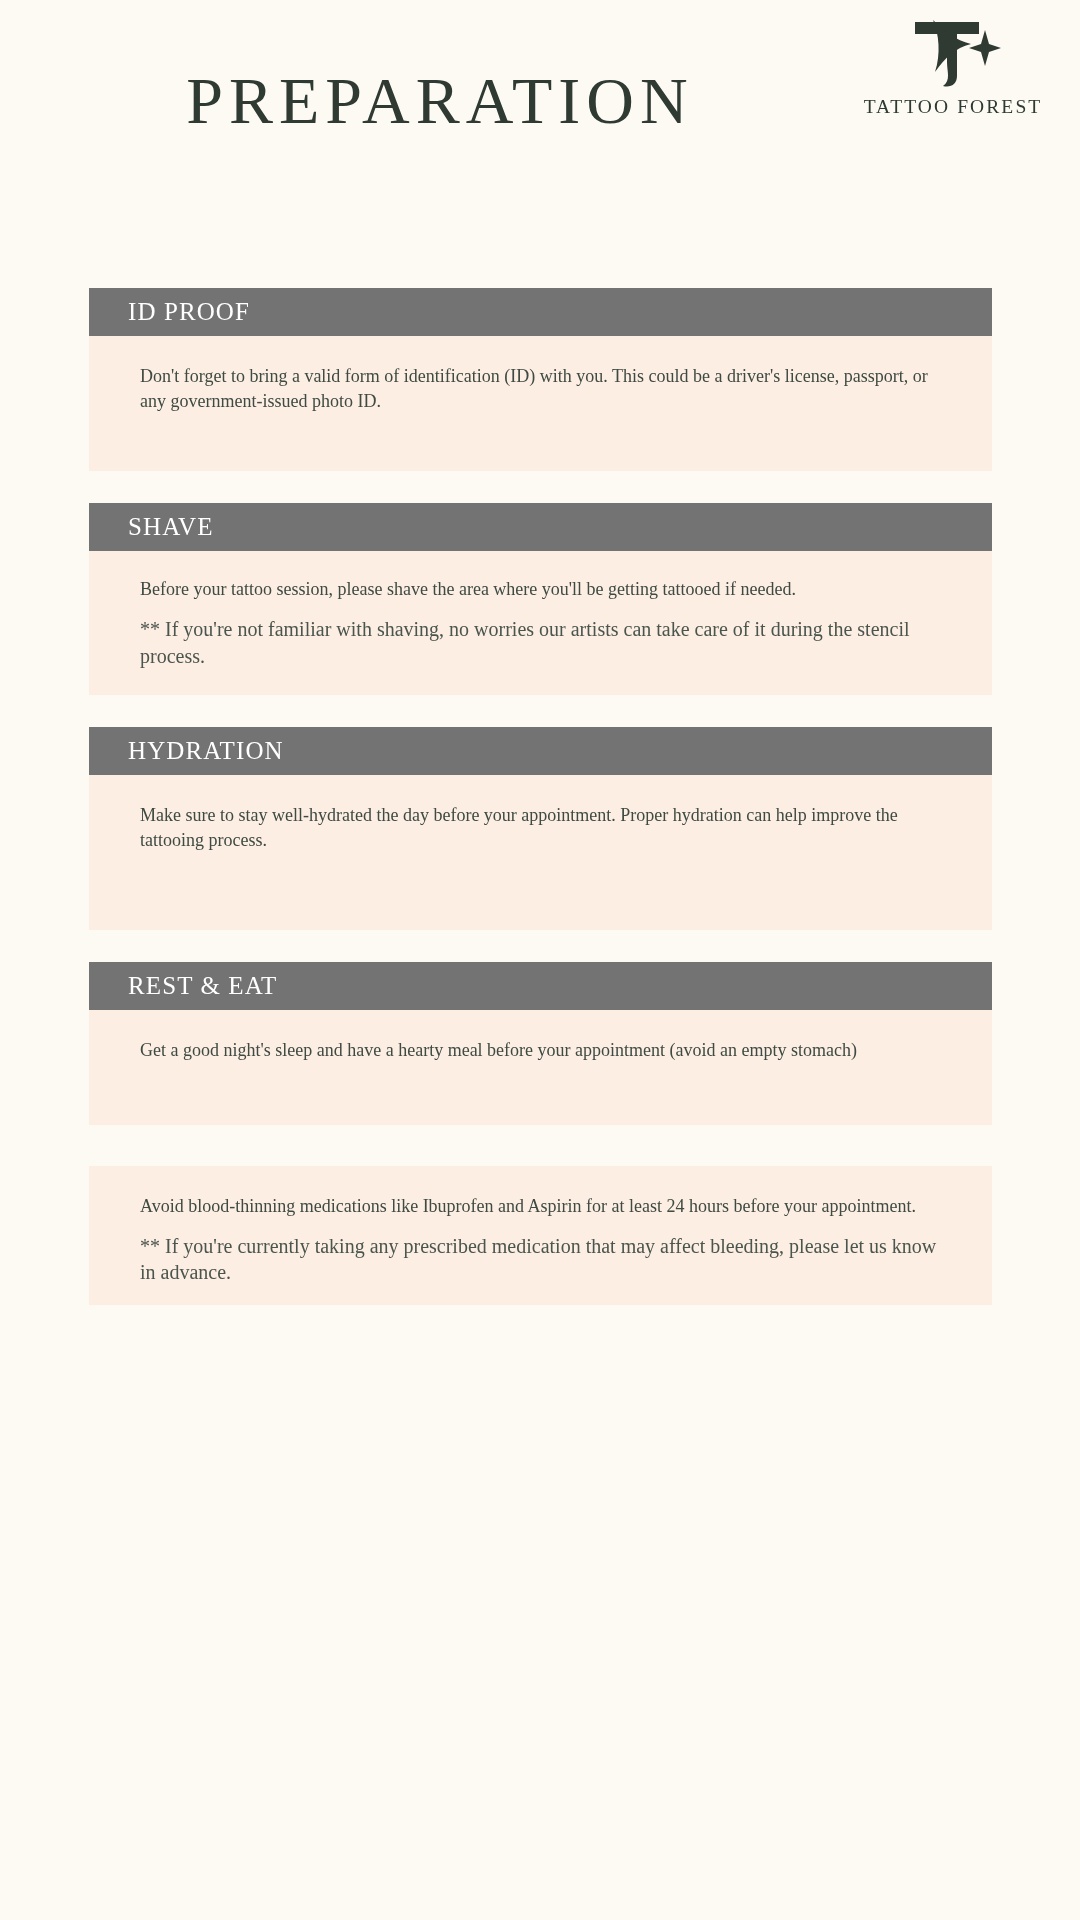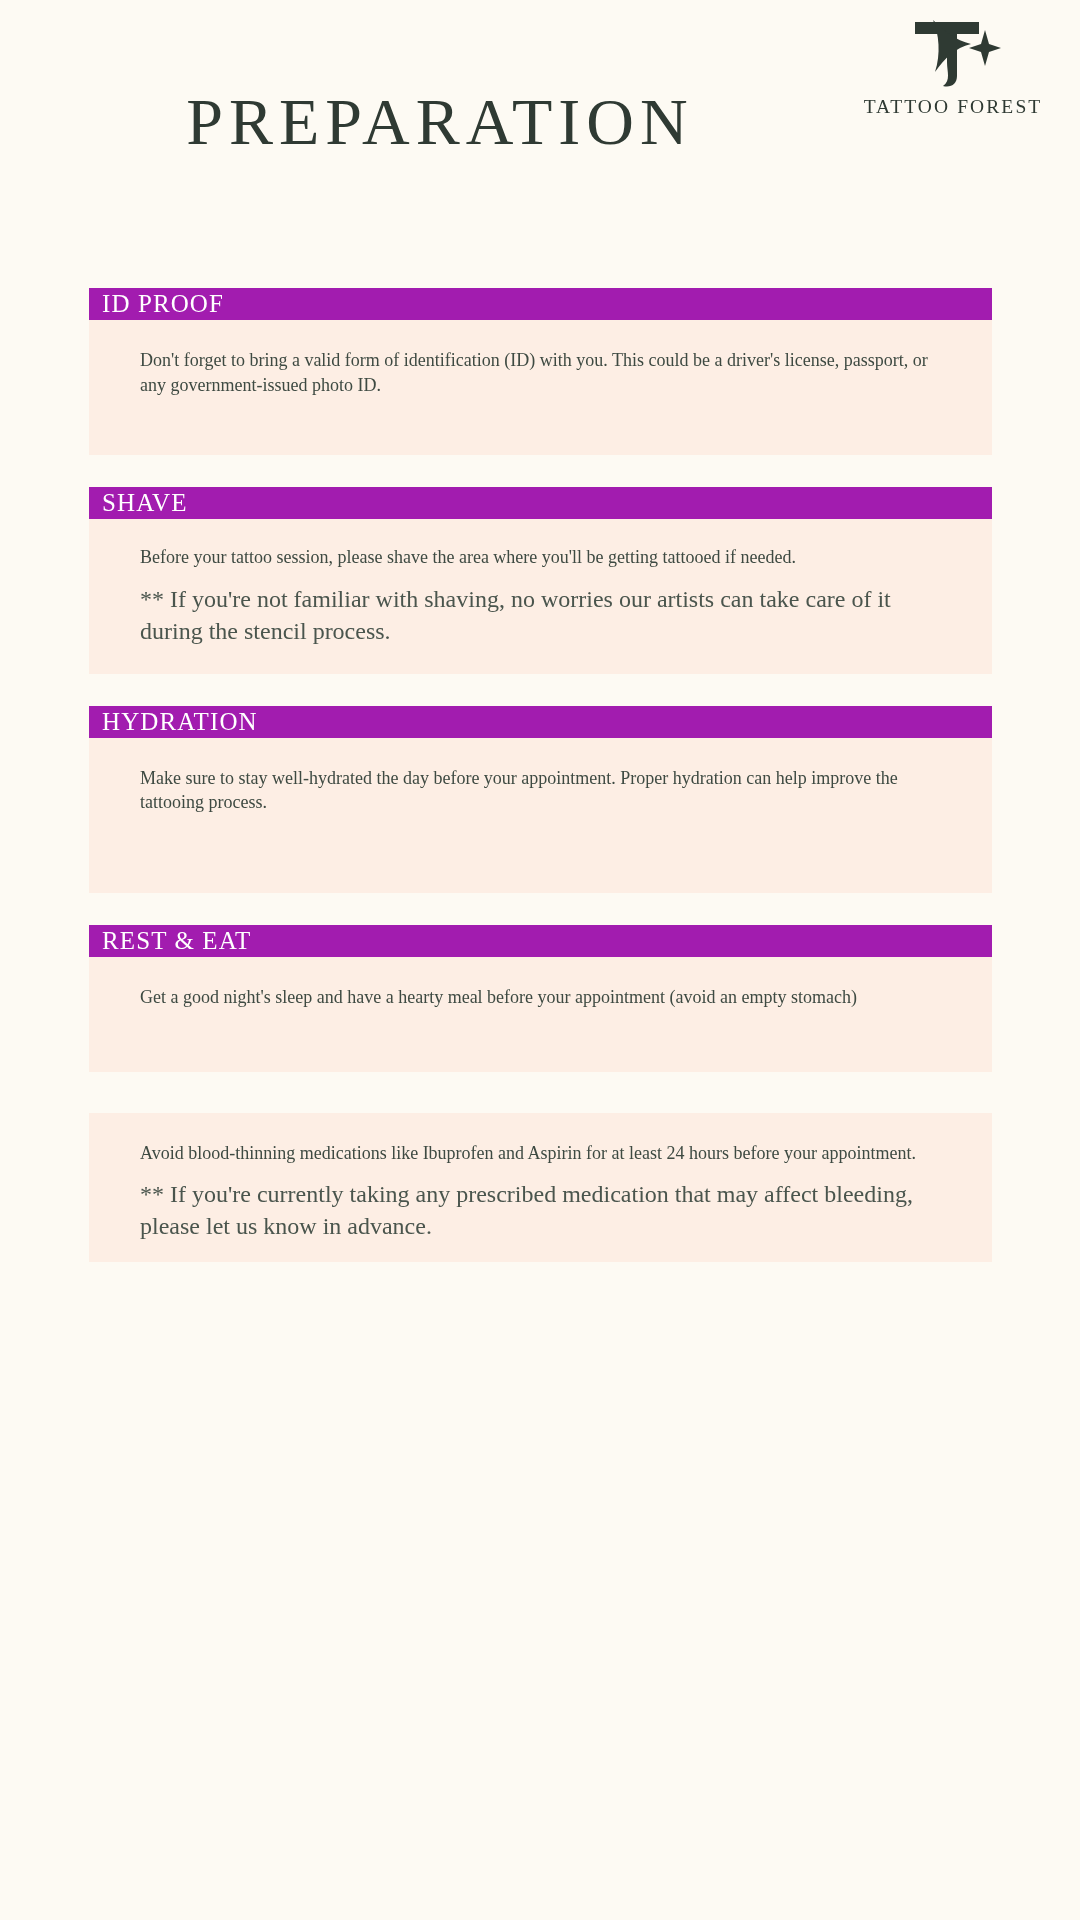--- a/index.html
+++ b/index.html
@@ -45,21 +45,21 @@
     font-size: 19.5px;
     letter-spacing: 2.1px;
     color: #2f3a33;
     margin-top: 4px;
     white-space: nowrap;
   }
 
   
   .title-block {
     position: absolute;
-    top: 92px;
+    top: 71px;
     left: 0;
     width: 880px;
     text-align: center;
   }
   .title-line {
     font-family: "Liberation Serif", serif;
     font-size: 66px;
     line-height: 0.92;
     letter-spacing: 6px;
     color: #2f3a33;
@@ -75,25 +75,25 @@
   .sections {
     position: absolute;
     top: 288px;
     left: 89px;
     width: 903px;
   }
   .section {
     margin-bottom: 32px;
   }
   .section-header {
-    background: #a21caf;
-    height: 32px;
+    background: #737373;
+    height: 48px;
     display: flex;
     align-items: center;
-    padding-left: 13px;
+    padding-left: 39px;
     box-sizing: border-box;
   }
   .section-header .heading {
     color: #ffffff;
     font-size: 25px;
     letter-spacing: 1.1px;
     font-family: "Liberation Serif", serif;
     white-space: nowrap;
   }
   .section-body {
@@ -101,21 +101,21 @@
     padding: 28px 40px 34px 51px;
     box-sizing: border-box;
   }
   .section-body .para {
     font-size: 18px;
     line-height: 1.37;
     color: #3e4a42;
     margin: 0;
   }
   .section-body .note {
-    font-size: 24px;
+    font-size: 20px;
     line-height: 1.33;
     color: #4a554d;
     margin: 14px 0 0 0;
   }
 
   
   .section.id-proof .section-body { padding-bottom: 58px; }
   .section.shave .section-body { padding-top: 26px; padding-bottom: 26px; }
   .section.hydration .section-body { padding-bottom: 78px; }
   .section.rest-eat .section-body { padding-bottom: 62px; }

